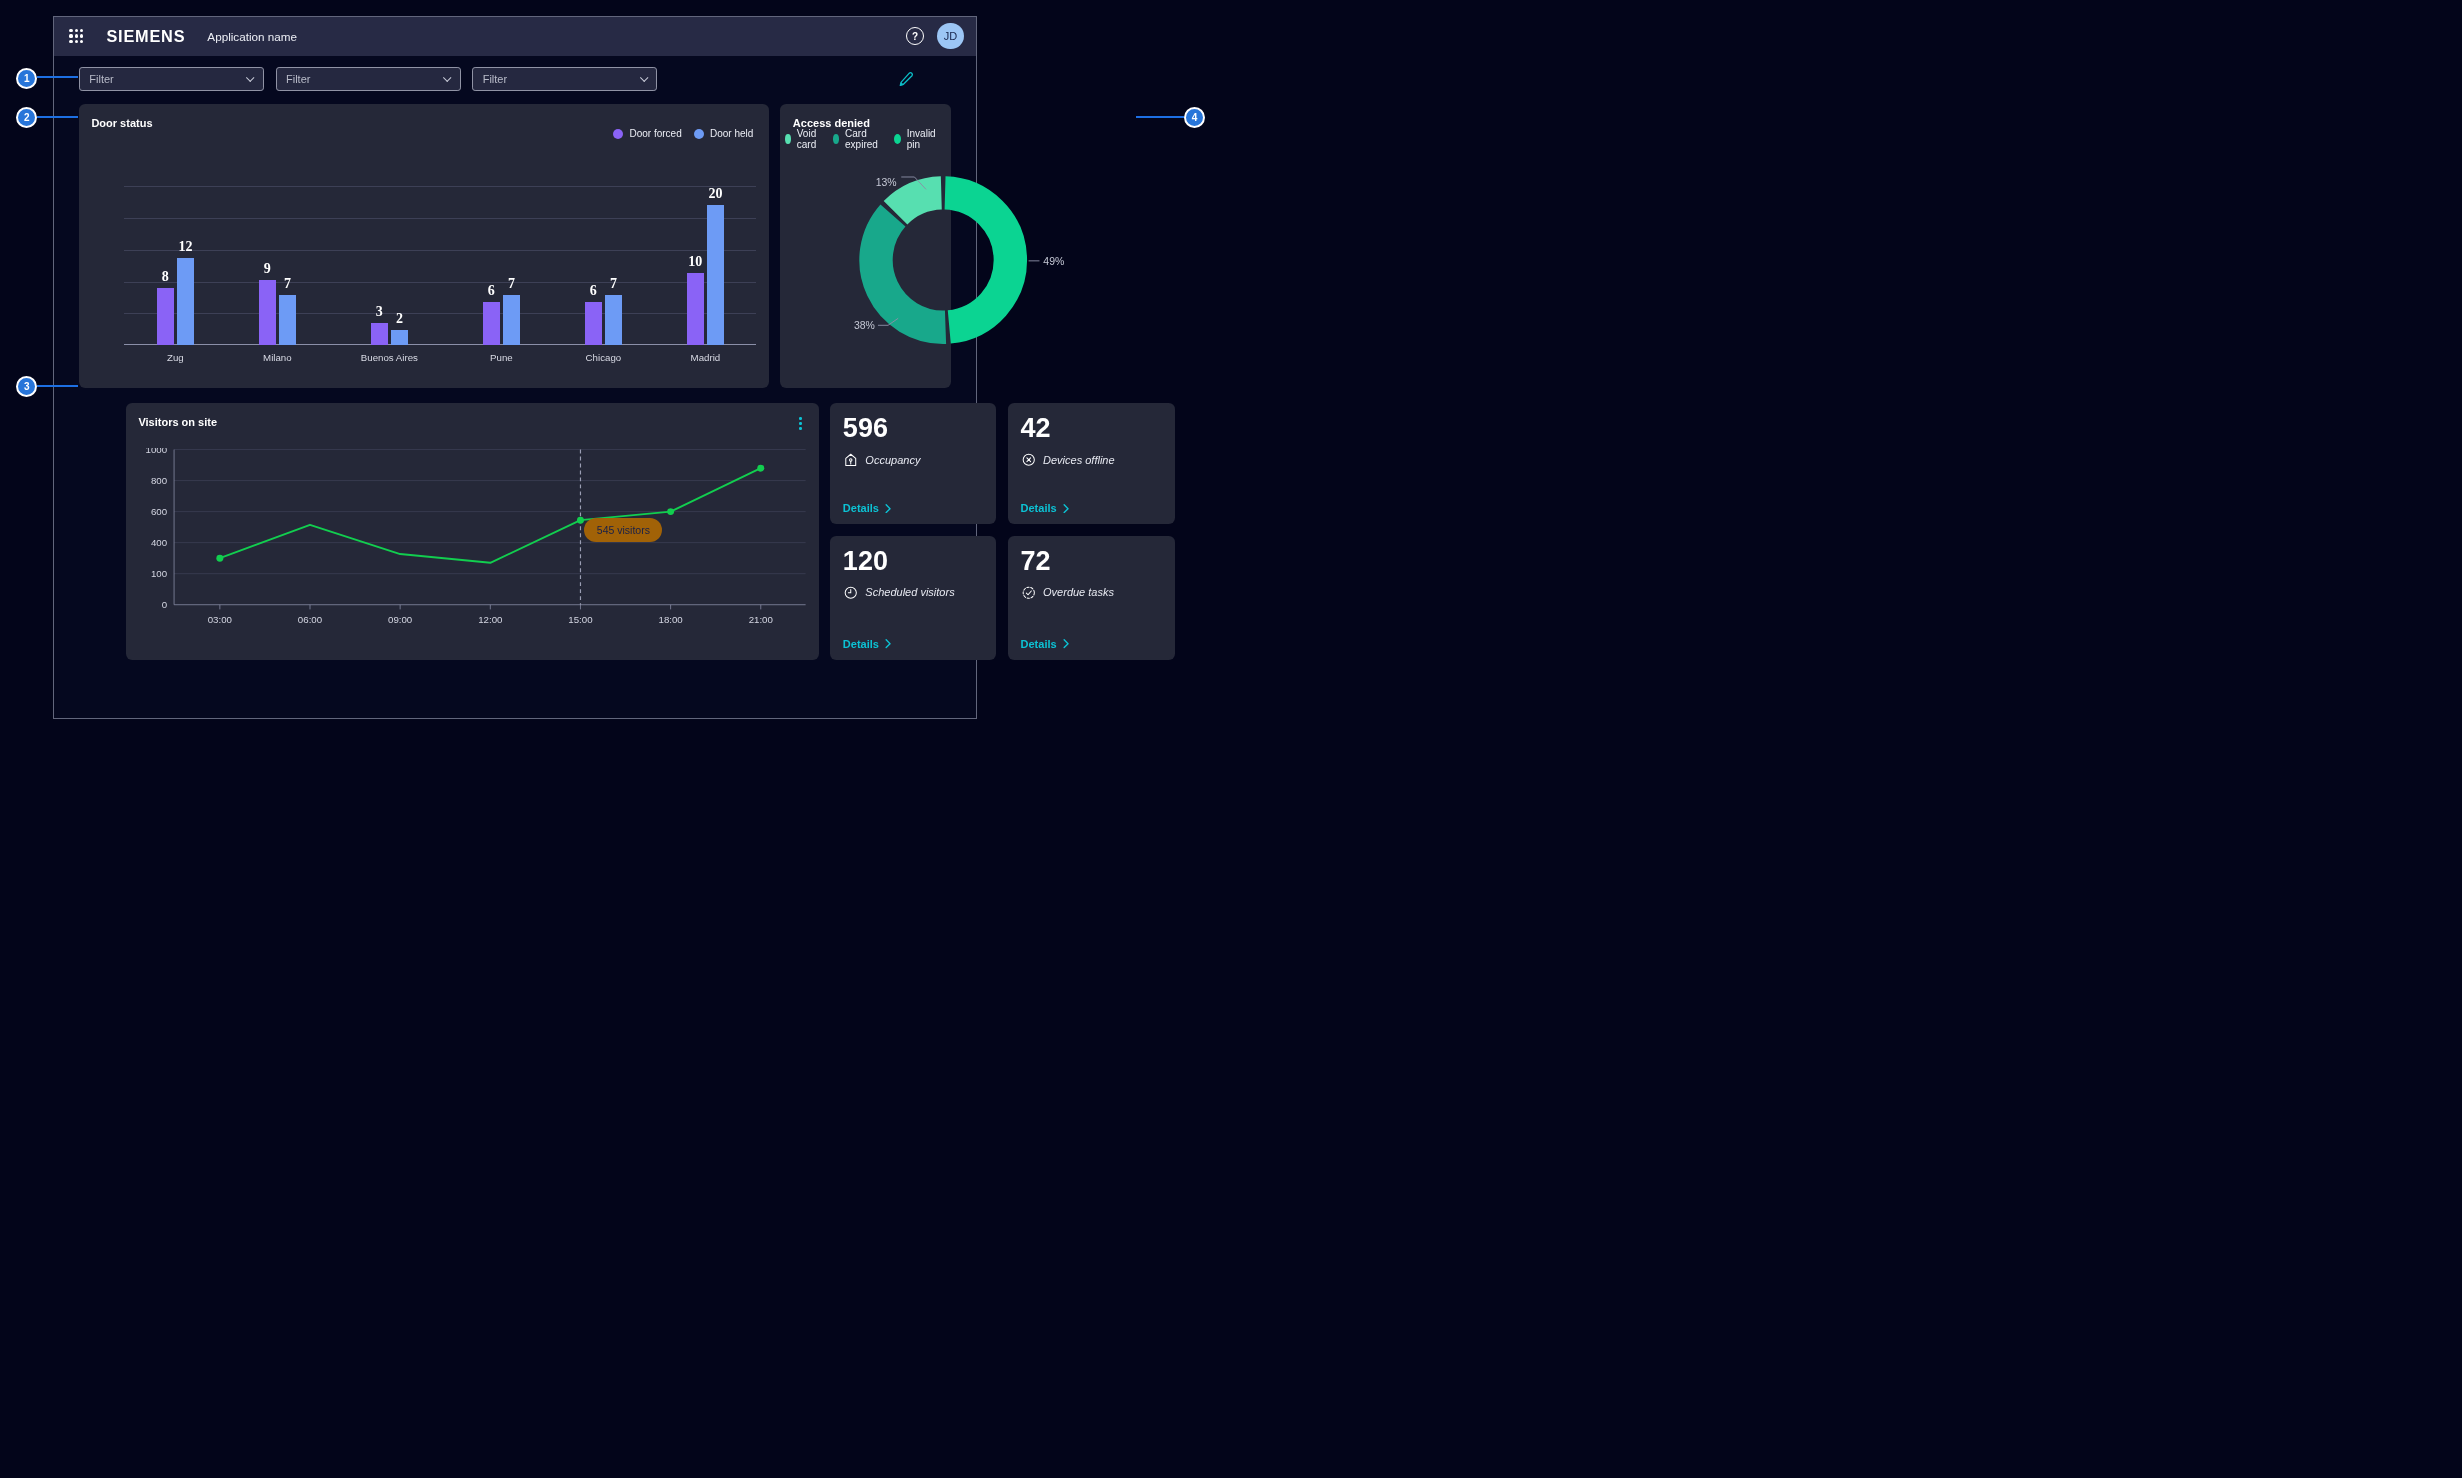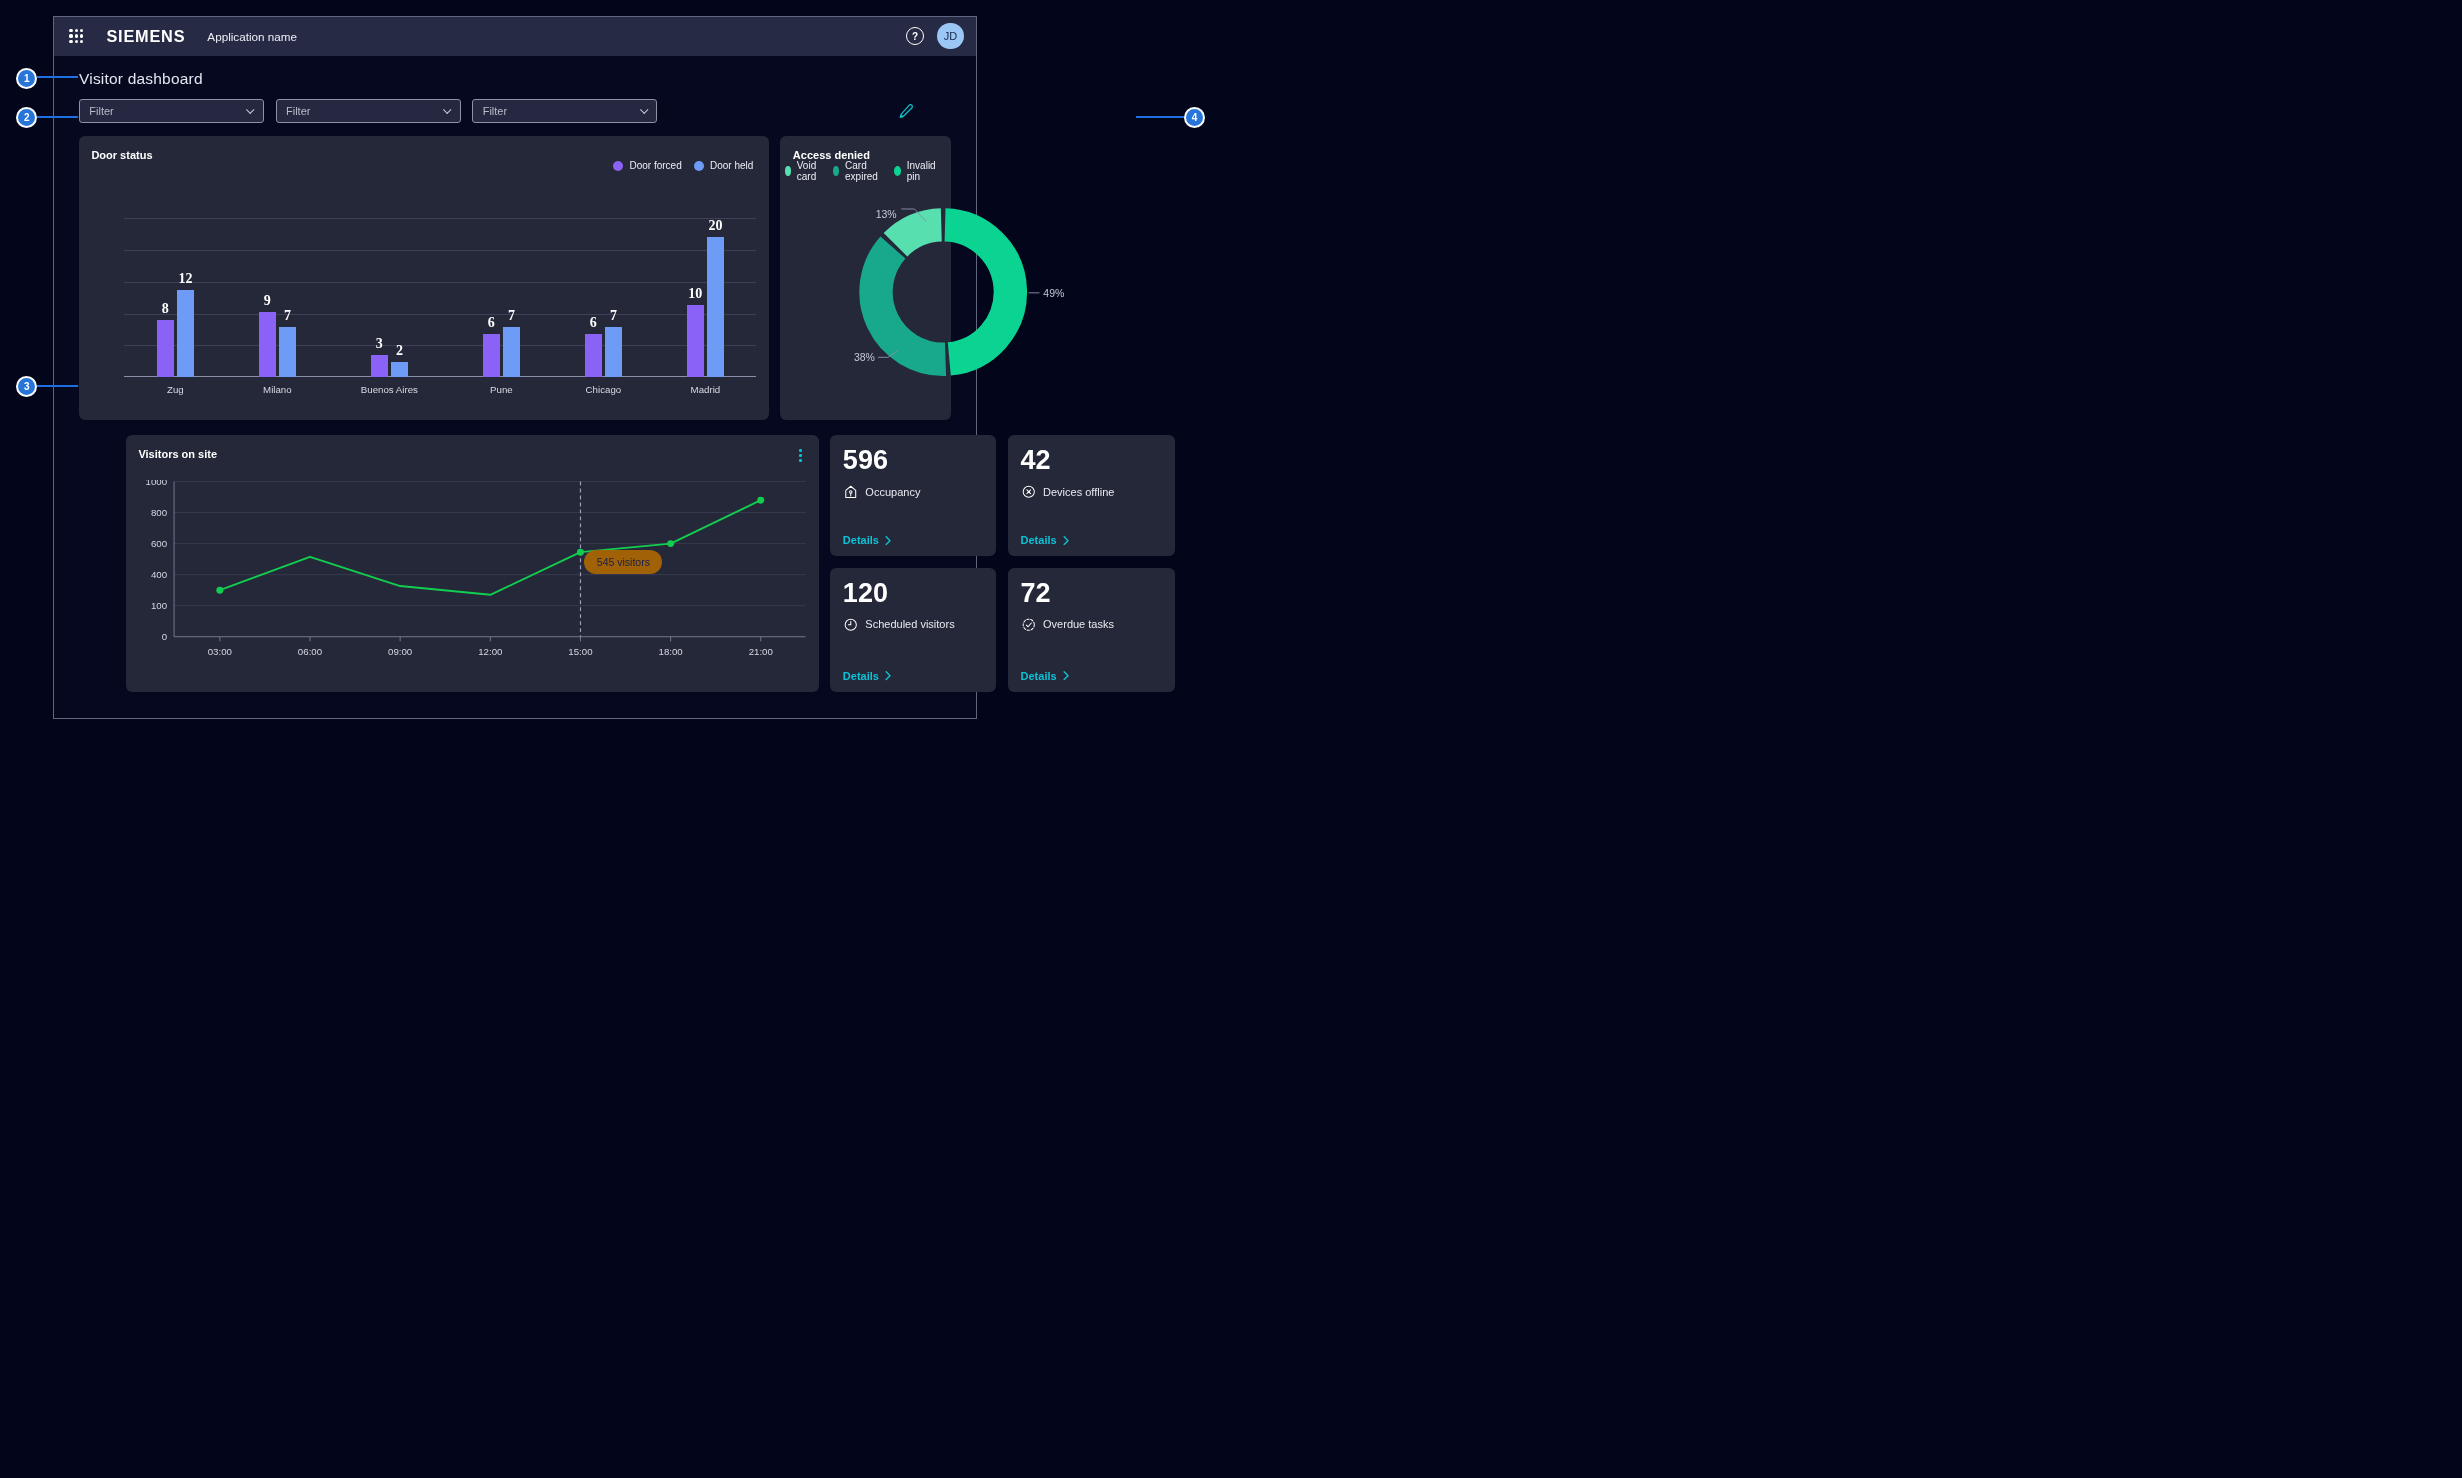--- a/index.html
+++ b/index.html
@@ -88,21 +88,21 @@
   .vs-kebab i{width:2.7px;height:2.7px;border-radius:50%;background:#0cc2d4;display:block;}
   .vs-chart{position:relative;margin-top:20px;width:668px;}
   .vs-tooltip{
     position:absolute;left:446px;top:70px;width:78px;height:24px;border-radius:12px;
     background:#a16207;color:#18204a;font-size:10.5px;display:flex;align-items:center;justify-content:center;
   }
   
   .stats-grid{width:345px;display:grid;grid-template-columns:166px 167px;grid-template-rows:121px 124px;gap:11.7px;}
   .stat-card{background:#252838;border-radius:6.2px;box-sizing:border-box;padding:11px 12.4px;position:relative;}
   .stat-value{color:#fff;font-size:27px;font-weight:bold;line-height:1.05;display:block;}
-  .stat-label-row{display:flex;align-items:center;gap:7px;margin-top:9.3px;}
+  .stat-label-row{display:flex;align-items:center;gap:7px;margin-top:9.3px;font-style:italic;}
   .stat-label-row .ic{width:15.5px;height:15.5px;display:block;}
   .stat-label-row .ic svg{width:15.5px;height:15.5px;display:block;}
   .stat-label-row span.lbl{color:#e8eaf2;font-size:11px;}
   .details-link{
     position:absolute;left:12.4px;bottom:10px;display:flex;align-items:center;gap:6.2px;
     color:#0cc2d4;font-size:11px;font-weight:bold;text-decoration:none;cursor:pointer;
   }
   .details-link svg{width:6.2px;height:9.3px;display:block;}
   svg text{font-family:"Liberation Sans",sans-serif;}
 </style>
@@ -134,21 +134,20 @@
     </button>
     <span class="brand">SIEMENS</span>
     <span class="app-name">Application name</span>
     <span class="spacer"></span>
     <button class="help-btn">?</button>
     <div class="avatar">JD</div>
   </header>
 
   <div class="content">
 
-    <h1 class="page-title">Visitor dashboard</h1>
 
     <div class="filter-row">
       <div class="select">
         <span class="ph">Filter</span>
         <span class="chev"></span>
       </div>
       <div class="select">
         <span class="ph">Filter</span>
         <span class="chev"></span>
       </div>

